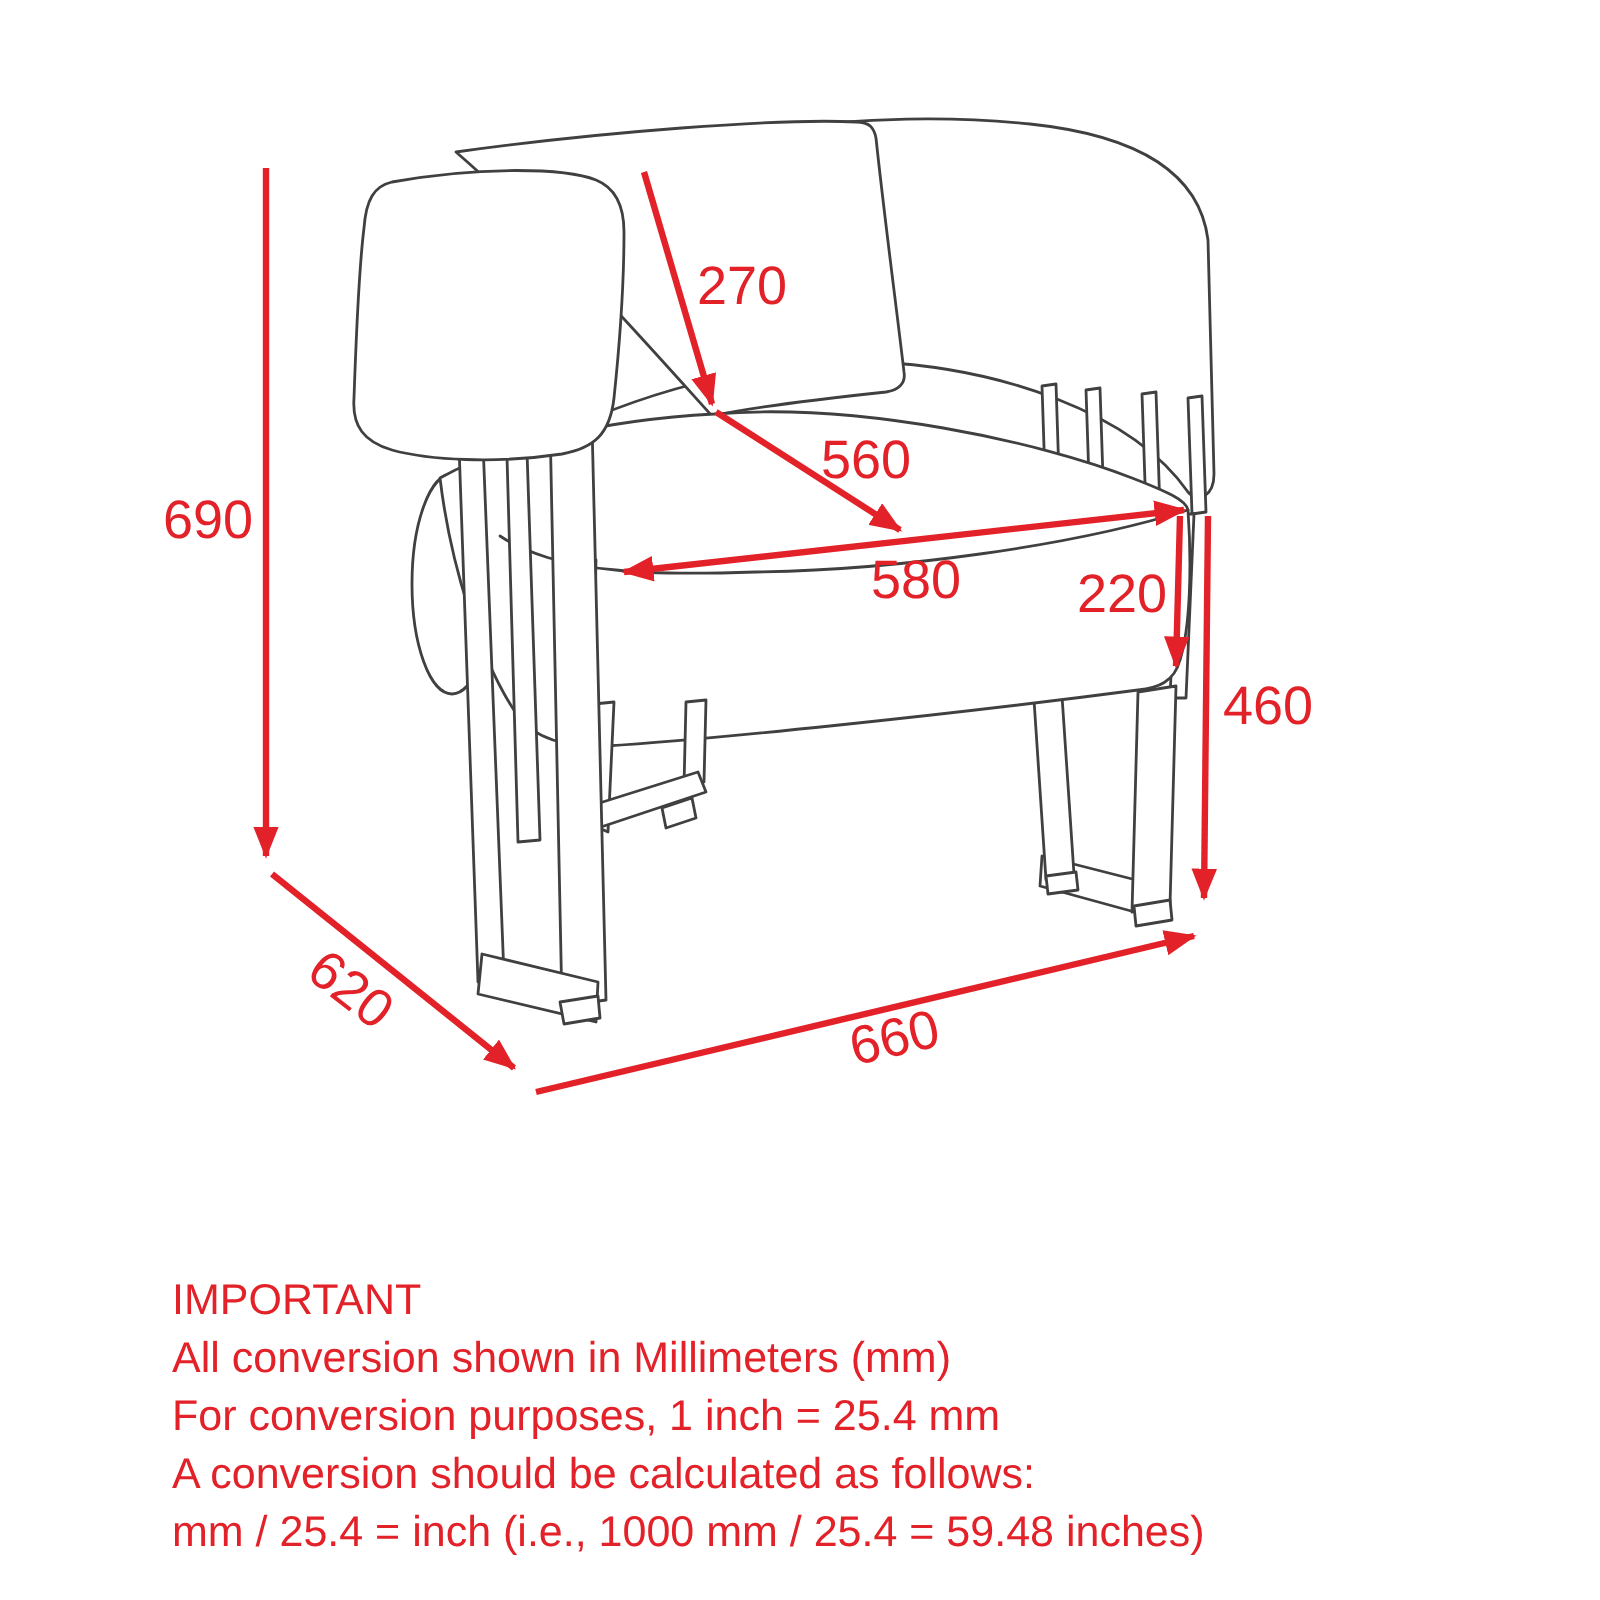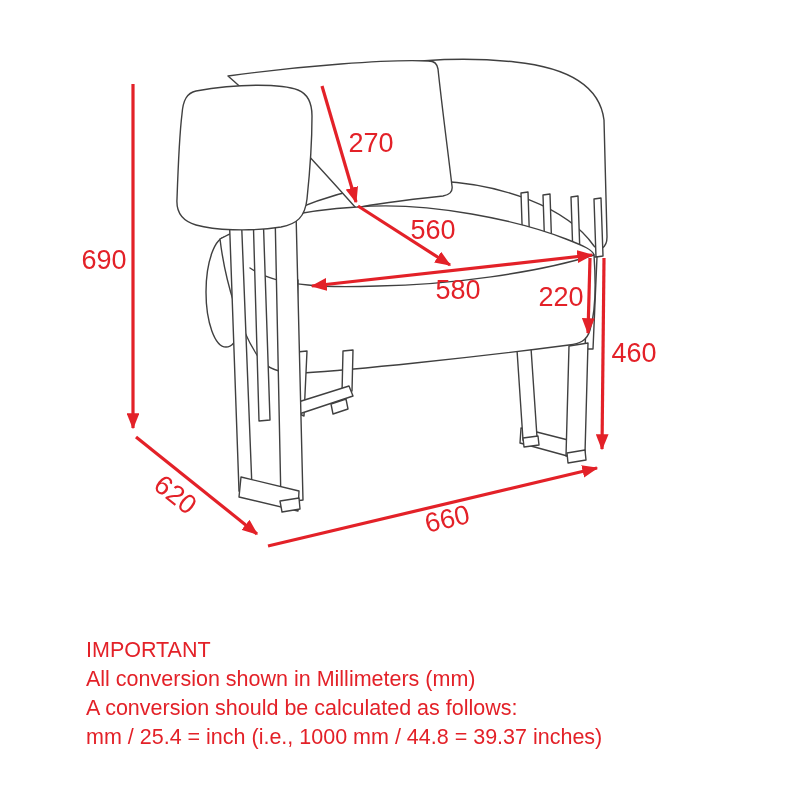--- a/index.html
+++ b/index.html
@@ -97,17 +97,18 @@
       <text class="dim-label" x="561" y="306">220</text>
       <text class="dim-label" x="634" y="362">460</text>
       <text class="dim-label" x="176" y="504" transform="rotate(38 176 494)">620</text>
       <text class="dim-label" x="447" y="528" transform="rotate(-13 447 518)">660</text>
     </g>
   </svg>
 
   <div id="note">
     <div>IMPORTANT</div>
     <div>All conversion shown in Millimeters (mm)</div>
+    <div>For conversion purposes, 1 inch = 25.4 mm</div>
     <div>A conversion should be calculated as follows:</div>
-    <div>mm / 25.4 = inch (i.e., 1000 mm / 44.8 = 39.37 inches)</div>
+    <div>mm / 25.4 = inch (i.e., 1000 mm / 25.4 = 59.48 inches)</div>
   </div>
 
 </div>
 
 </body></html>

